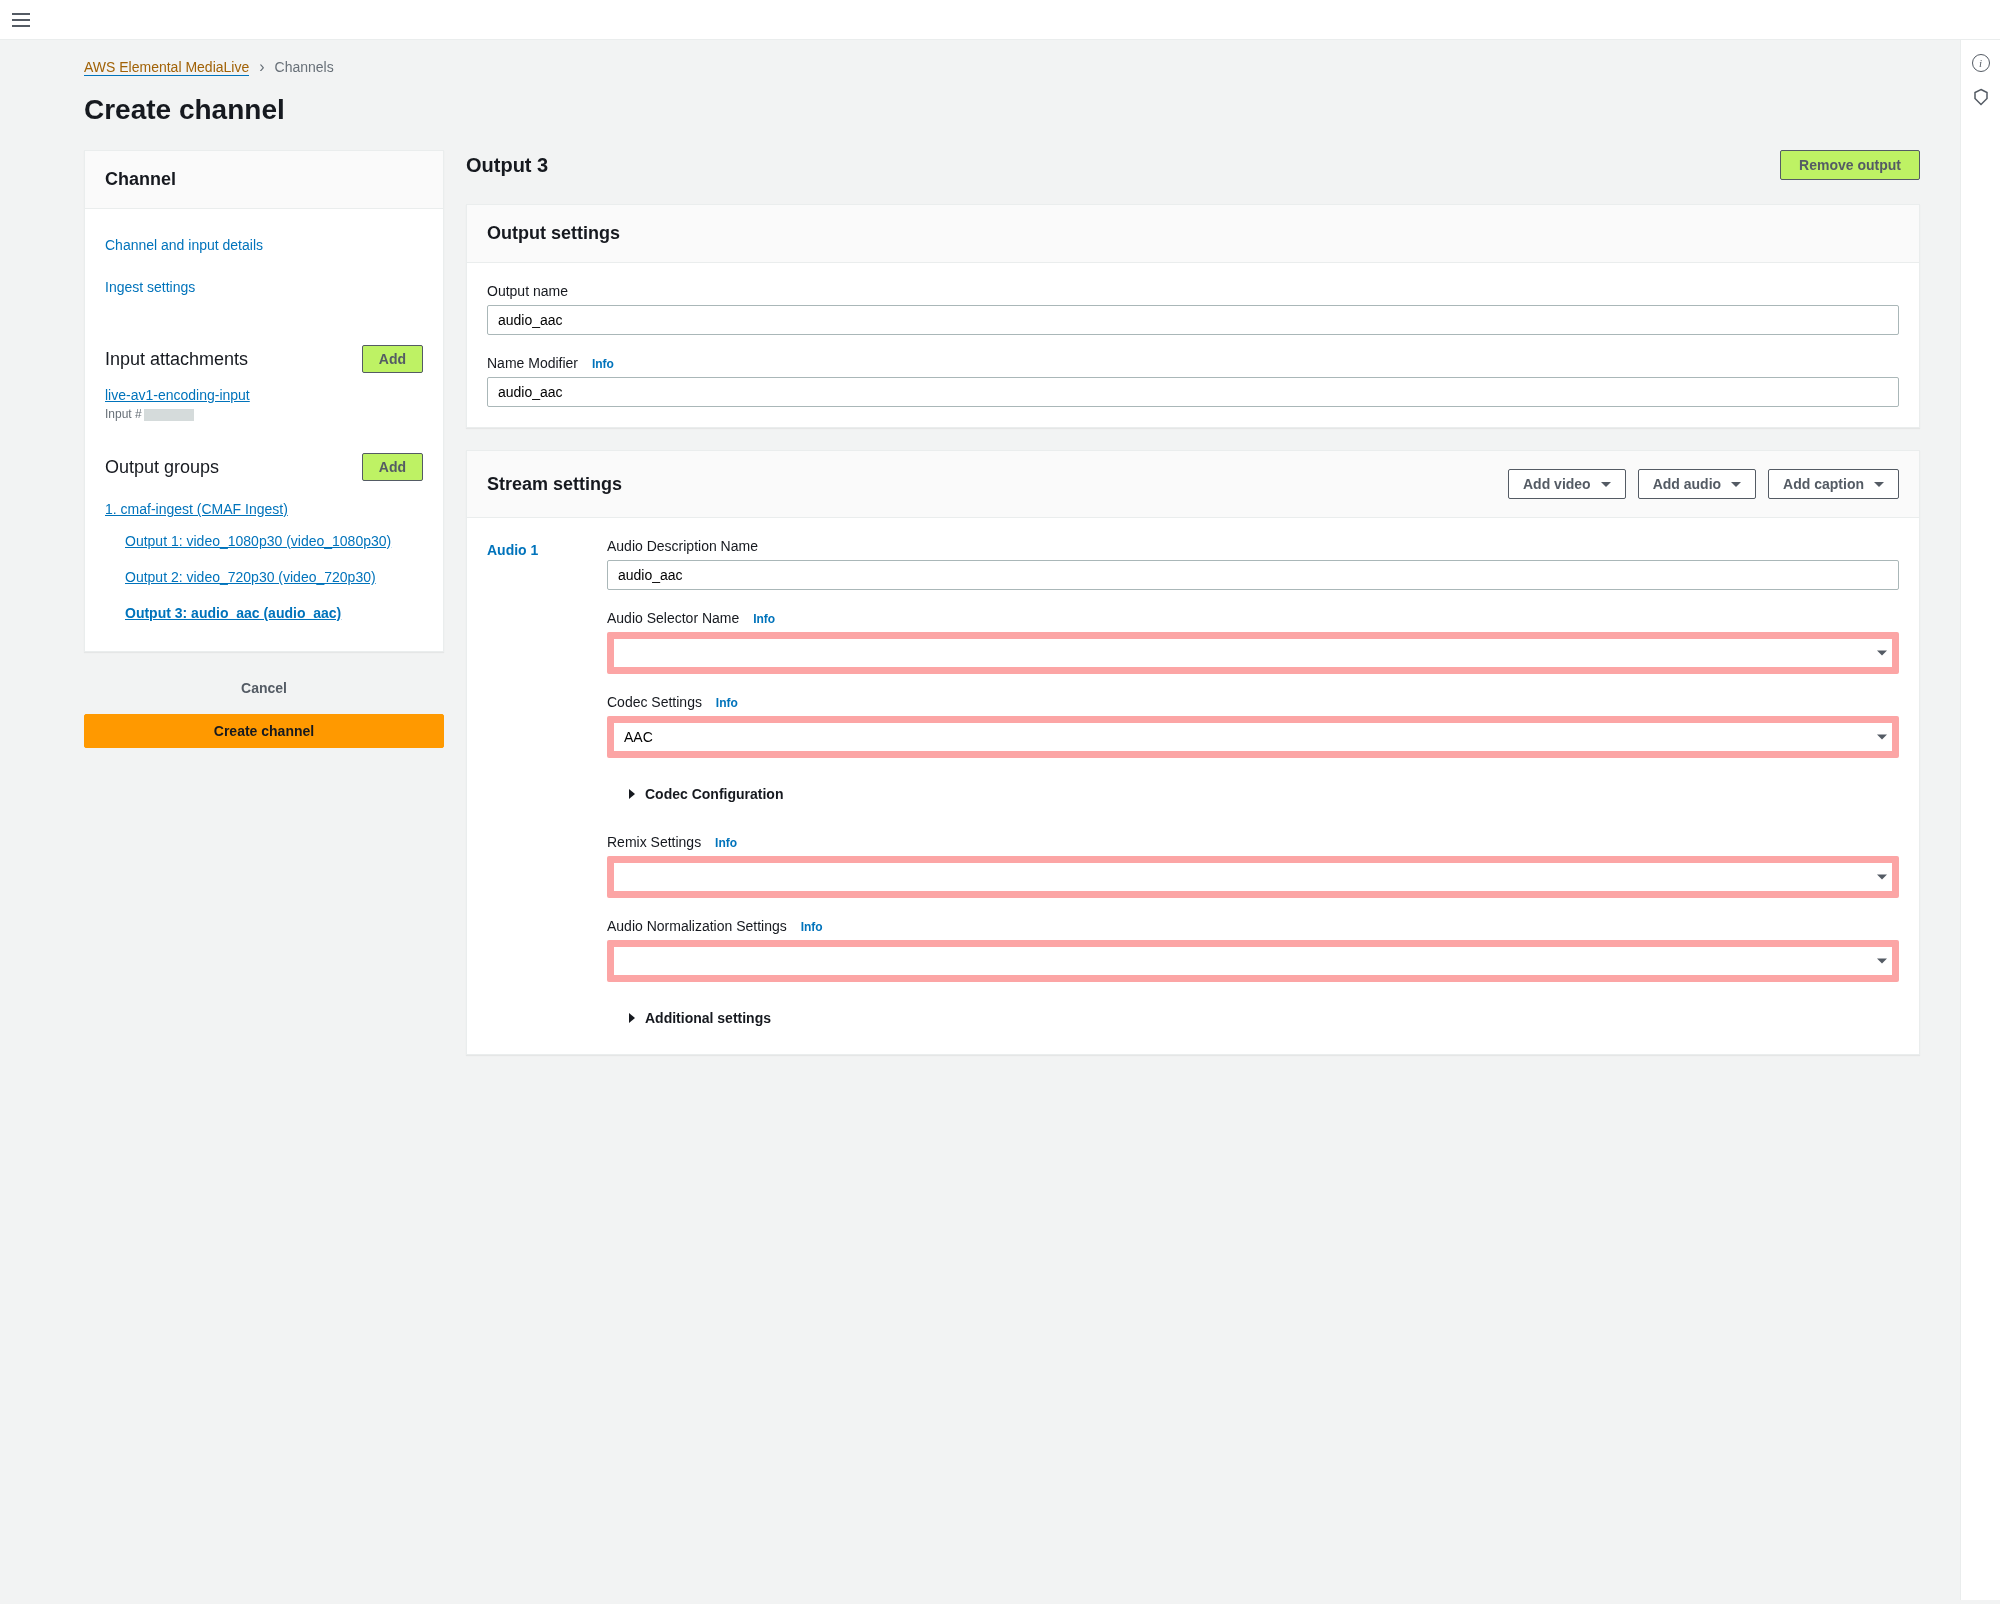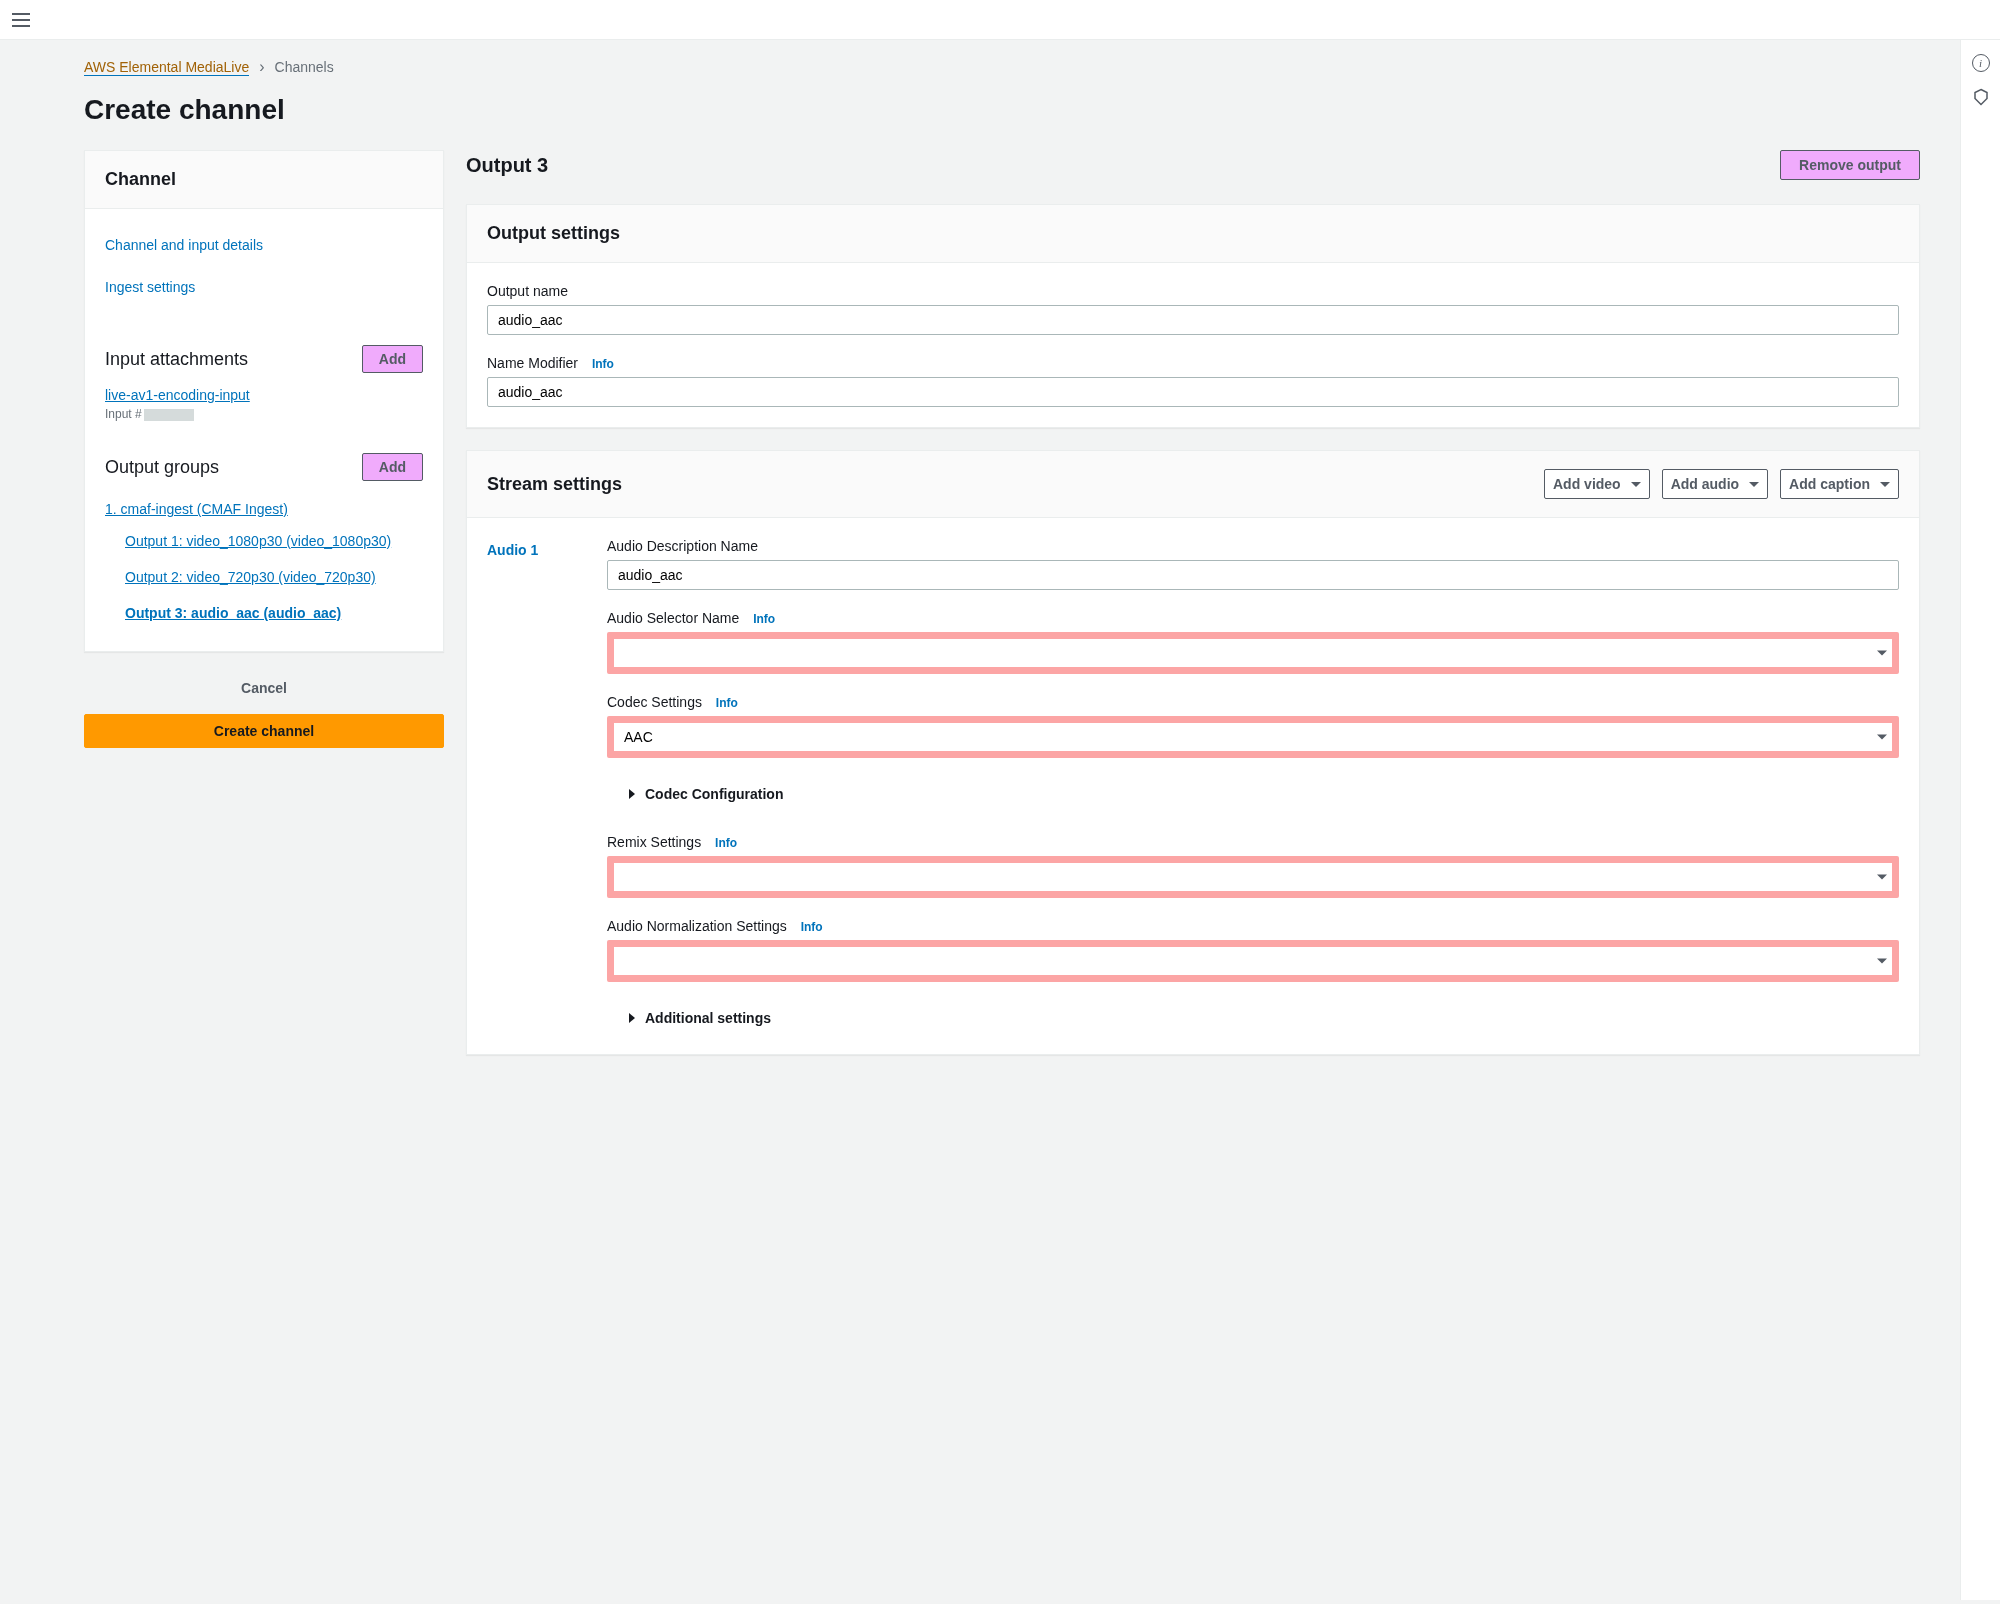--- a/index.html
+++ b/index.html
@@ -134,21 +134,21 @@
   justify-content: space-between;
   margin-top: 32px;
   margin-bottom: 14px;
 }
 .section-row h3 {
   font-size: 18px;
   font-weight: 400;
   color: #16191f;
 }
 .btn {
-  background: #f0abfc;
+  background: #bef264;
   border: 1px solid #545b64;
   color: #545b64;
   font-weight: 700;
   padding: 6px 18px;
   border-radius: 2px;
   cursor: pointer;
   font-size: 14px;
 }
 .btn-small {
   padding: 5px 16px;
@@ -290,21 +290,21 @@
   border-left: 5px solid transparent;
   border-right: 5px solid transparent;
   border-top: 5px solid #545b64;
   pointer-events: none;
 }
 .btn-dropdown {
   background: #fff;
   border: 1px solid #545b64;
   color: #545b64;
   font-weight: 700;
-  padding: 6px 8px;
+  padding: 6px 14px;
   border-radius: 2px;
   cursor: pointer;
   font-size: 14px;
   display: inline-flex;
   align-items: center;
   gap: 10px;
 }
 .btn-dropdown::after {
   content: "";
   width: 0; height: 0;

